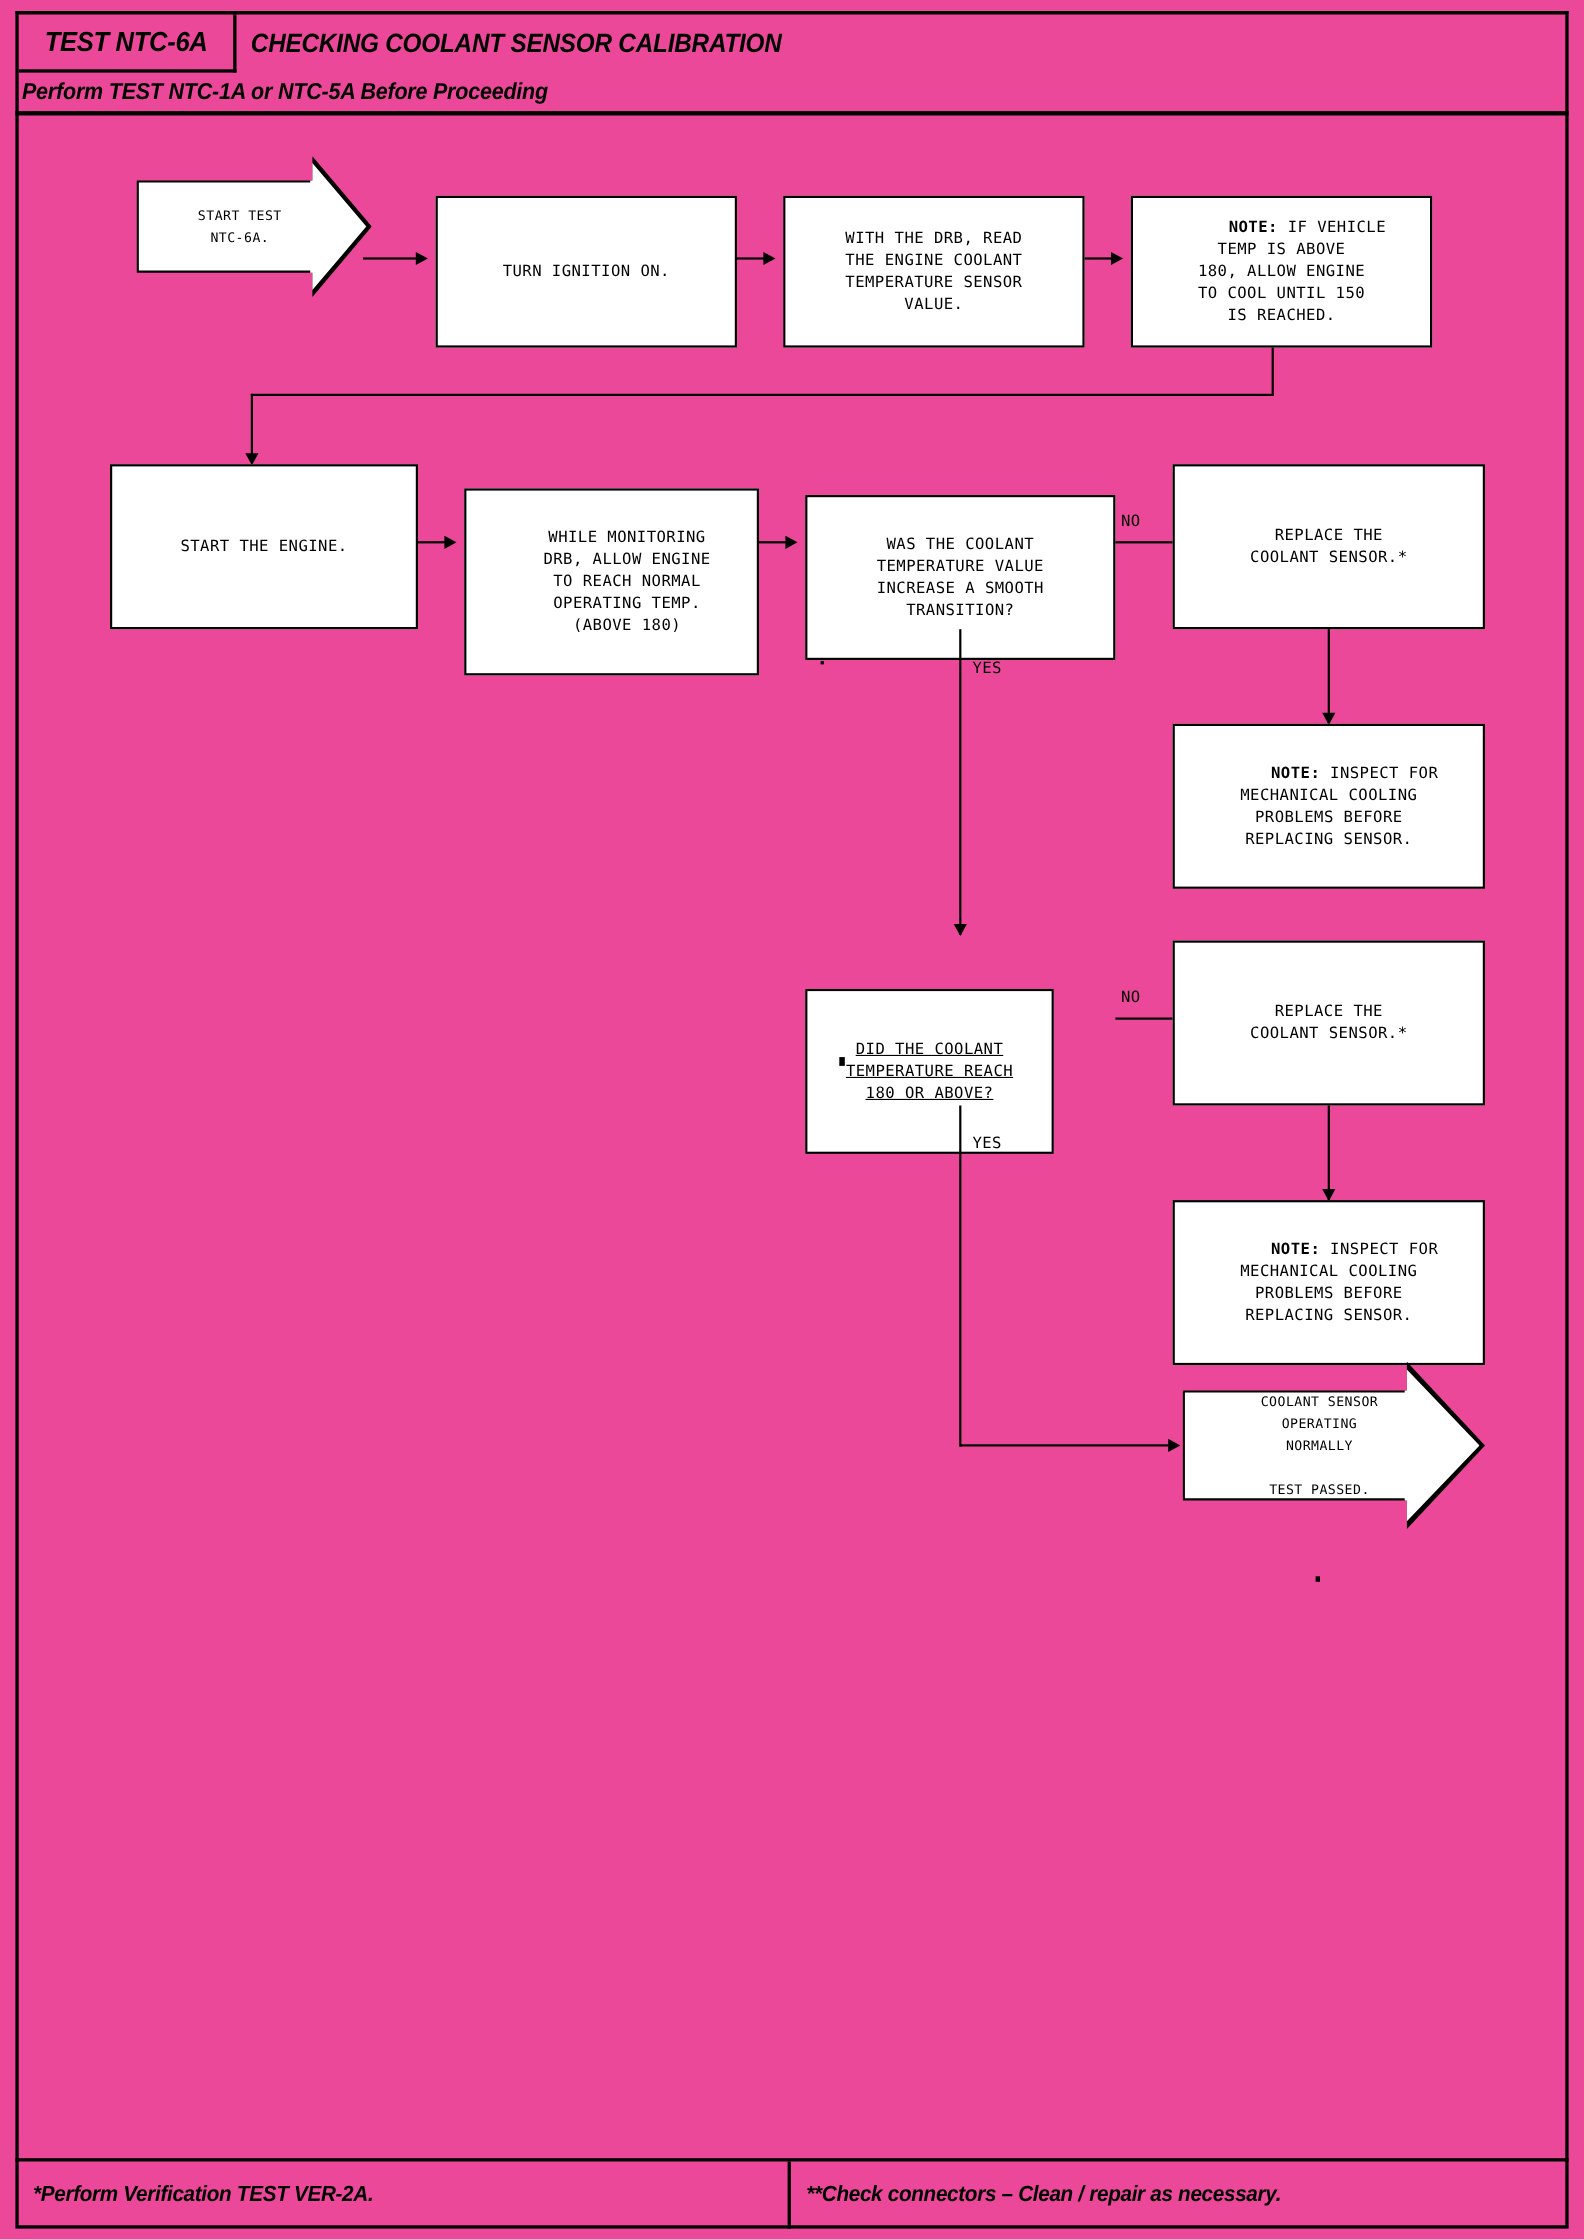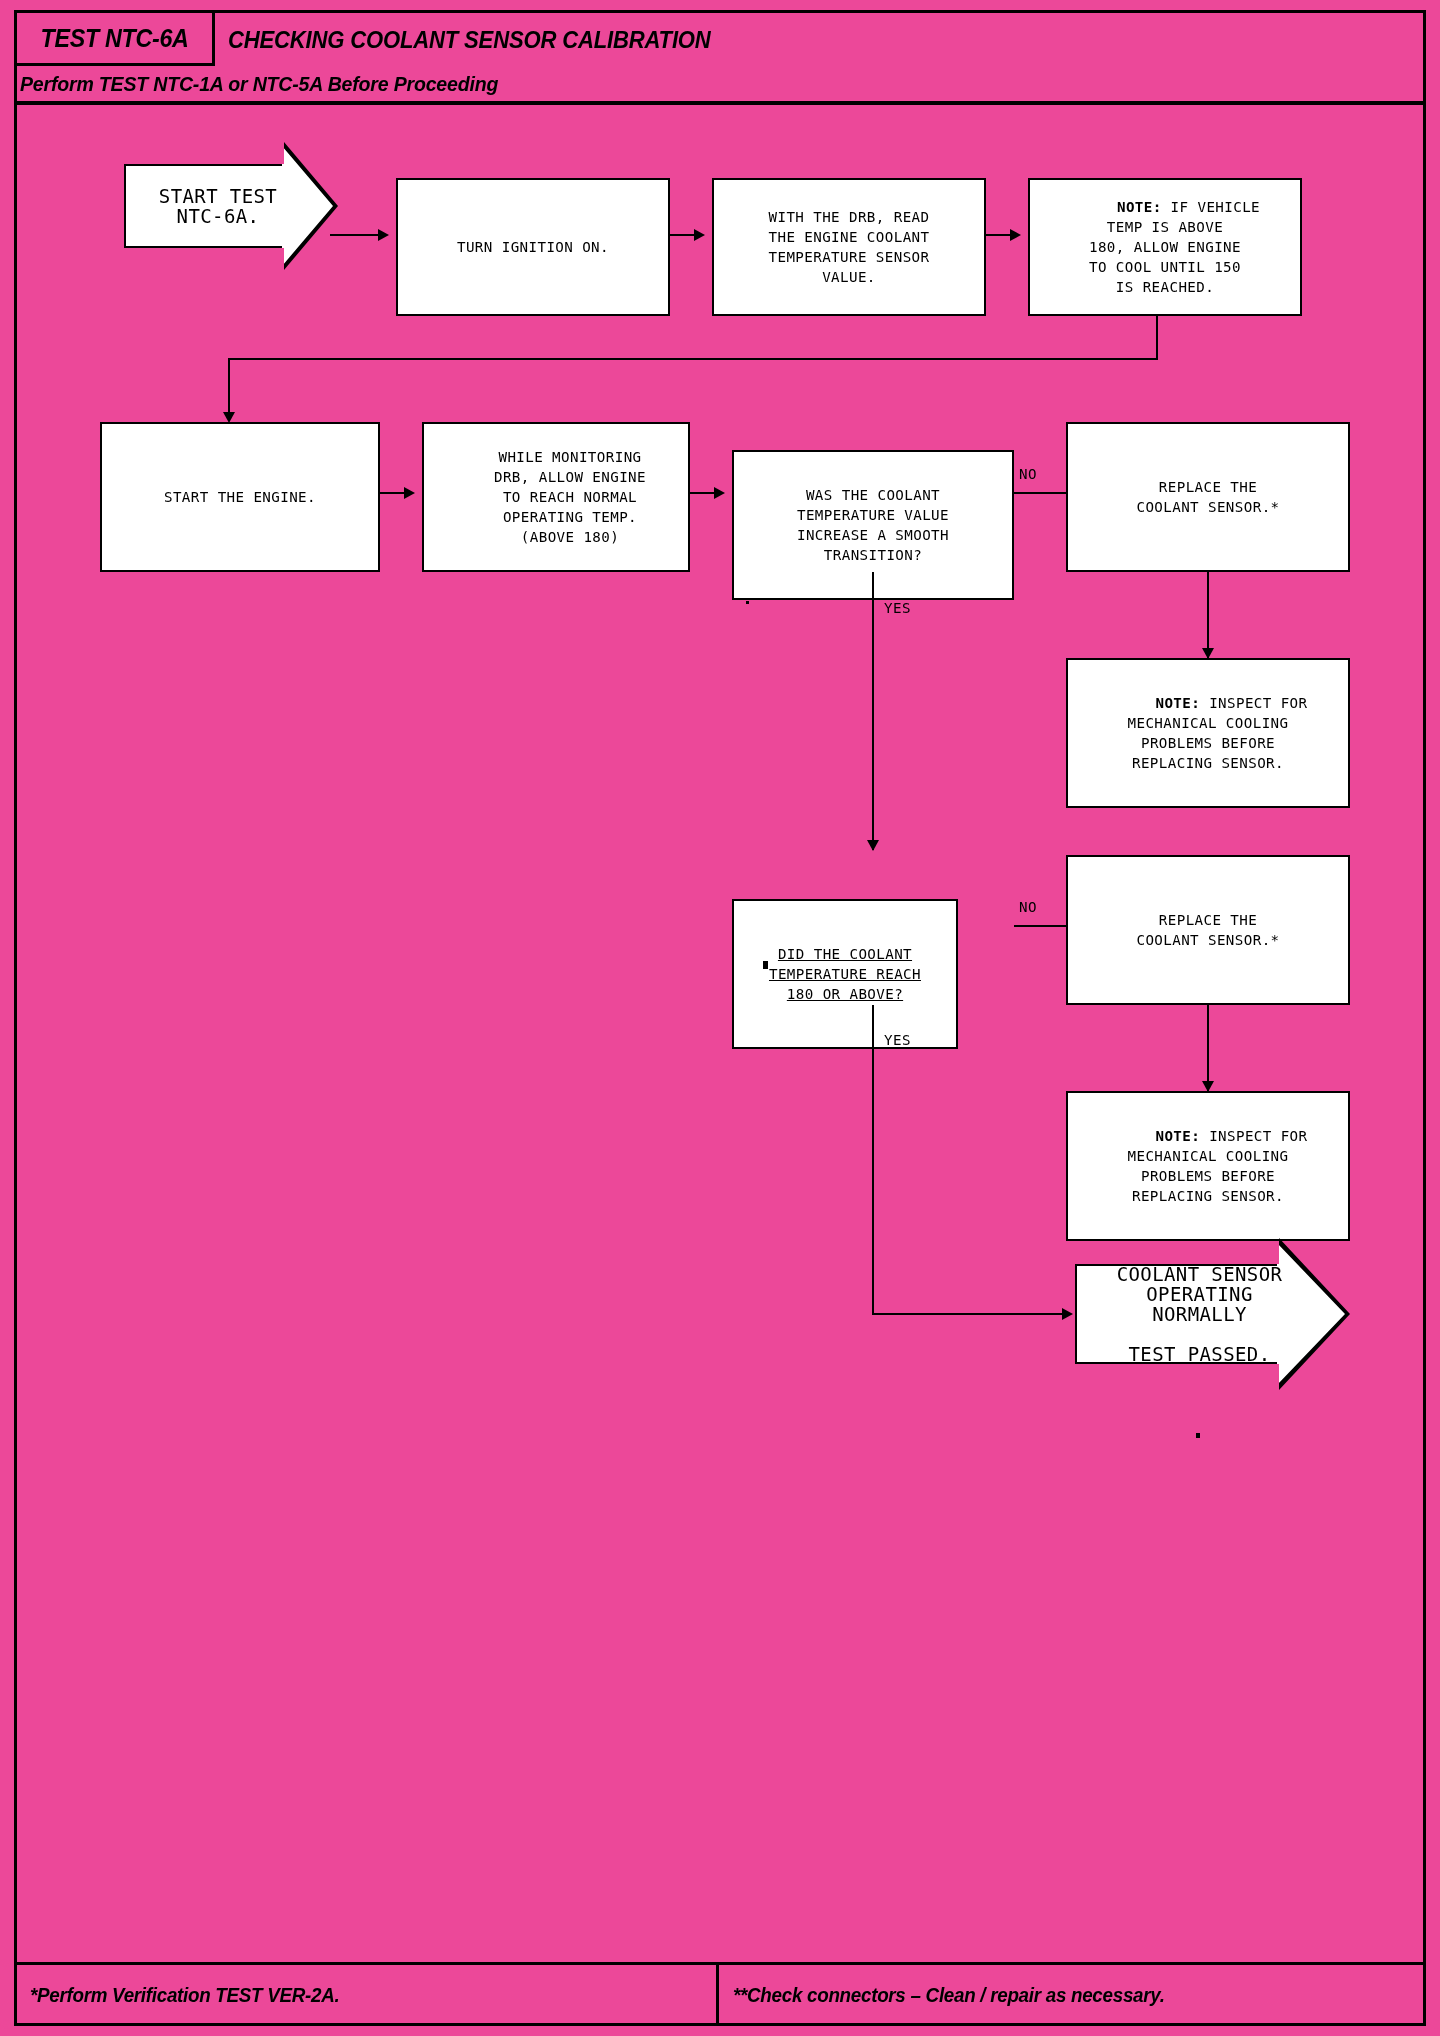--- a/index.html
+++ b/index.html
@@ -172,21 +172,21 @@
     position: absolute;
     left: 0; top: 0; right: 0; bottom: 0;
     background: #fff;
     display: flex;
     align-items: center;
     justify-content: center;
     text-align: center;
   }
   .arrownode .inner .txt {
     font-family: "DejaVu Sans Mono", monospace;
-    font-size: 19px;
+    font-size: 12px;
     line-height: 20px;
     letter-spacing: 0.4px;
     white-space: pre-line;
     color: #000;
     padding-right: 26px;
   }
 
   
   .ln-h { position: absolute; height: 2px; background: #000; }
   .ln-v { position: absolute; width: 2px; background: #000; }
@@ -285,21 +285,21 @@
   <div class="ln-v" style="left:228px; top:358px; height:62px;"></div>
   <div class="ar-d" style="left:223px; top:412px;"></div>
 
   <div class="node" style="left:100px; top:422px; width:280px; height:150px;">
     <div class="txt">START THE ENGINE.</div>
   </div>
 
   <div class="ln-h" style="left:380px; top:492px; width:28px;"></div>
   <div class="ar-r" style="left:404px; top:487px;"></div>
 
-  <div class="node" style="left:422px; top:422px; width:268px; height:150px;padding-left:28px;">
+  <div class="node" style="left:422px; top:444px; width:268px; height:170px;padding-left:28px;">
     <div class="txt">WHILE MONITORING
 DRB, ALLOW ENGINE
 TO REACH NORMAL
 OPERATING TEMP.
 (ABOVE 180)</div>
   </div>
 
   <div class="ln-h" style="left:690px; top:492px; width:28px;"></div>
   <div class="ar-r" style="left:714px; top:487px;"></div>
 

